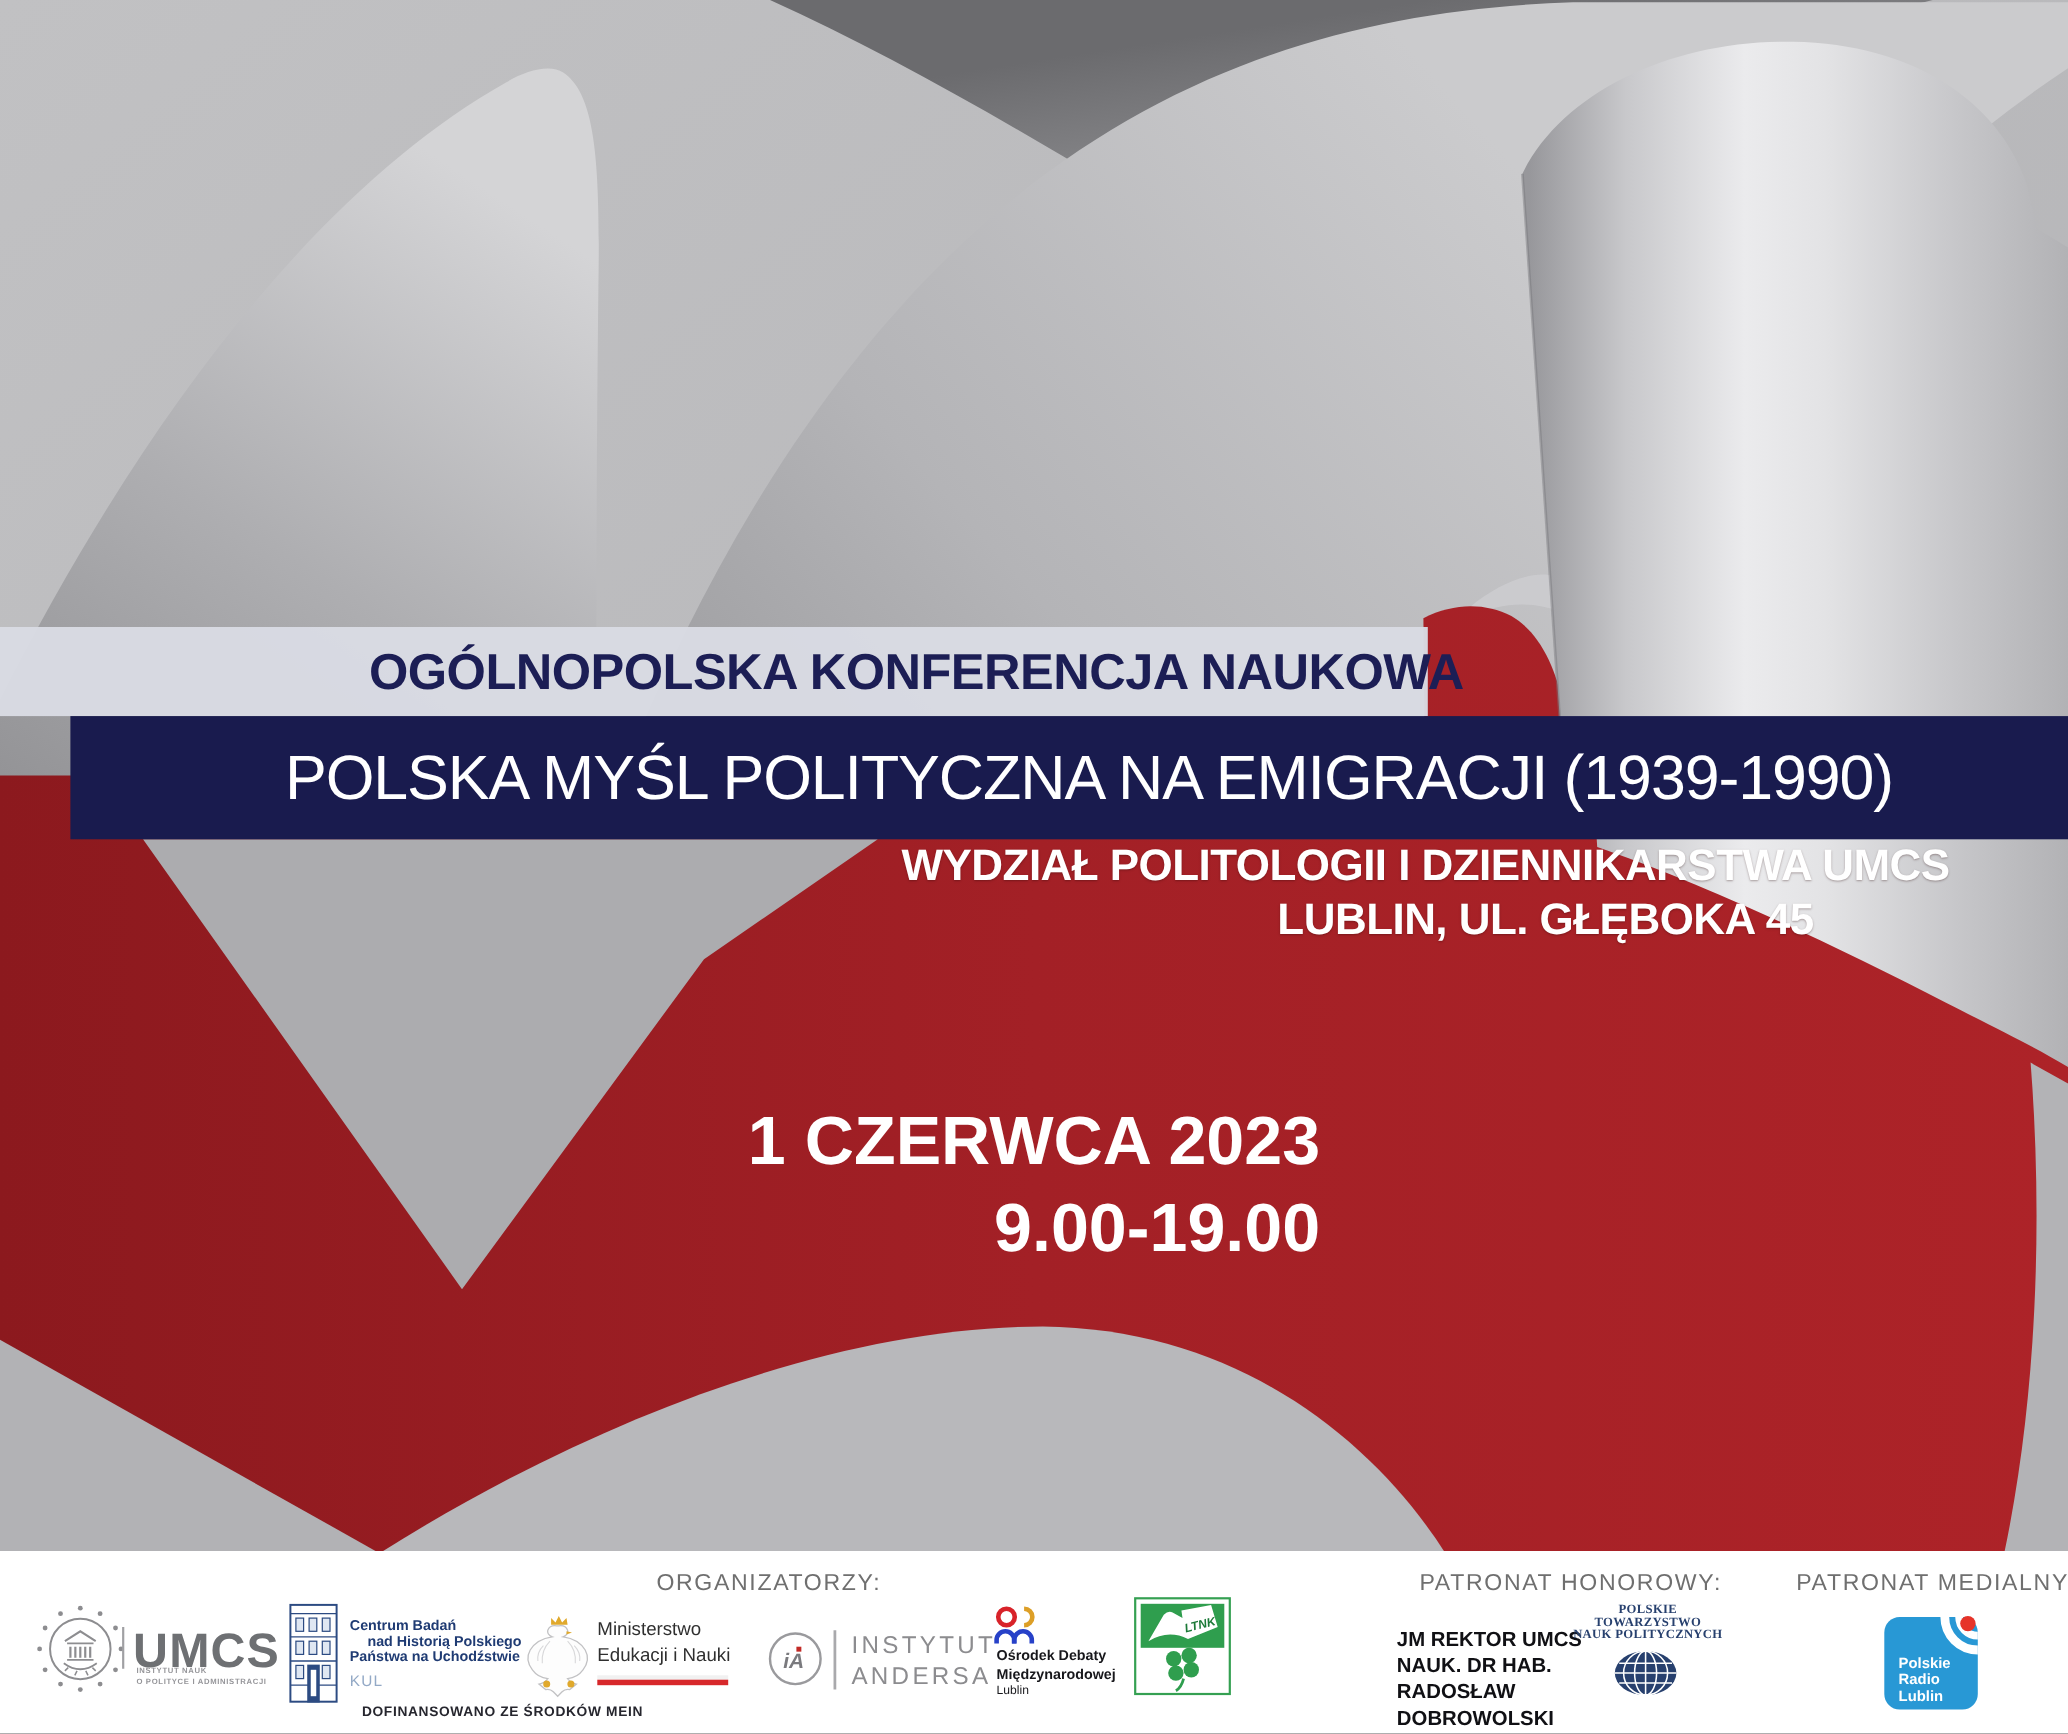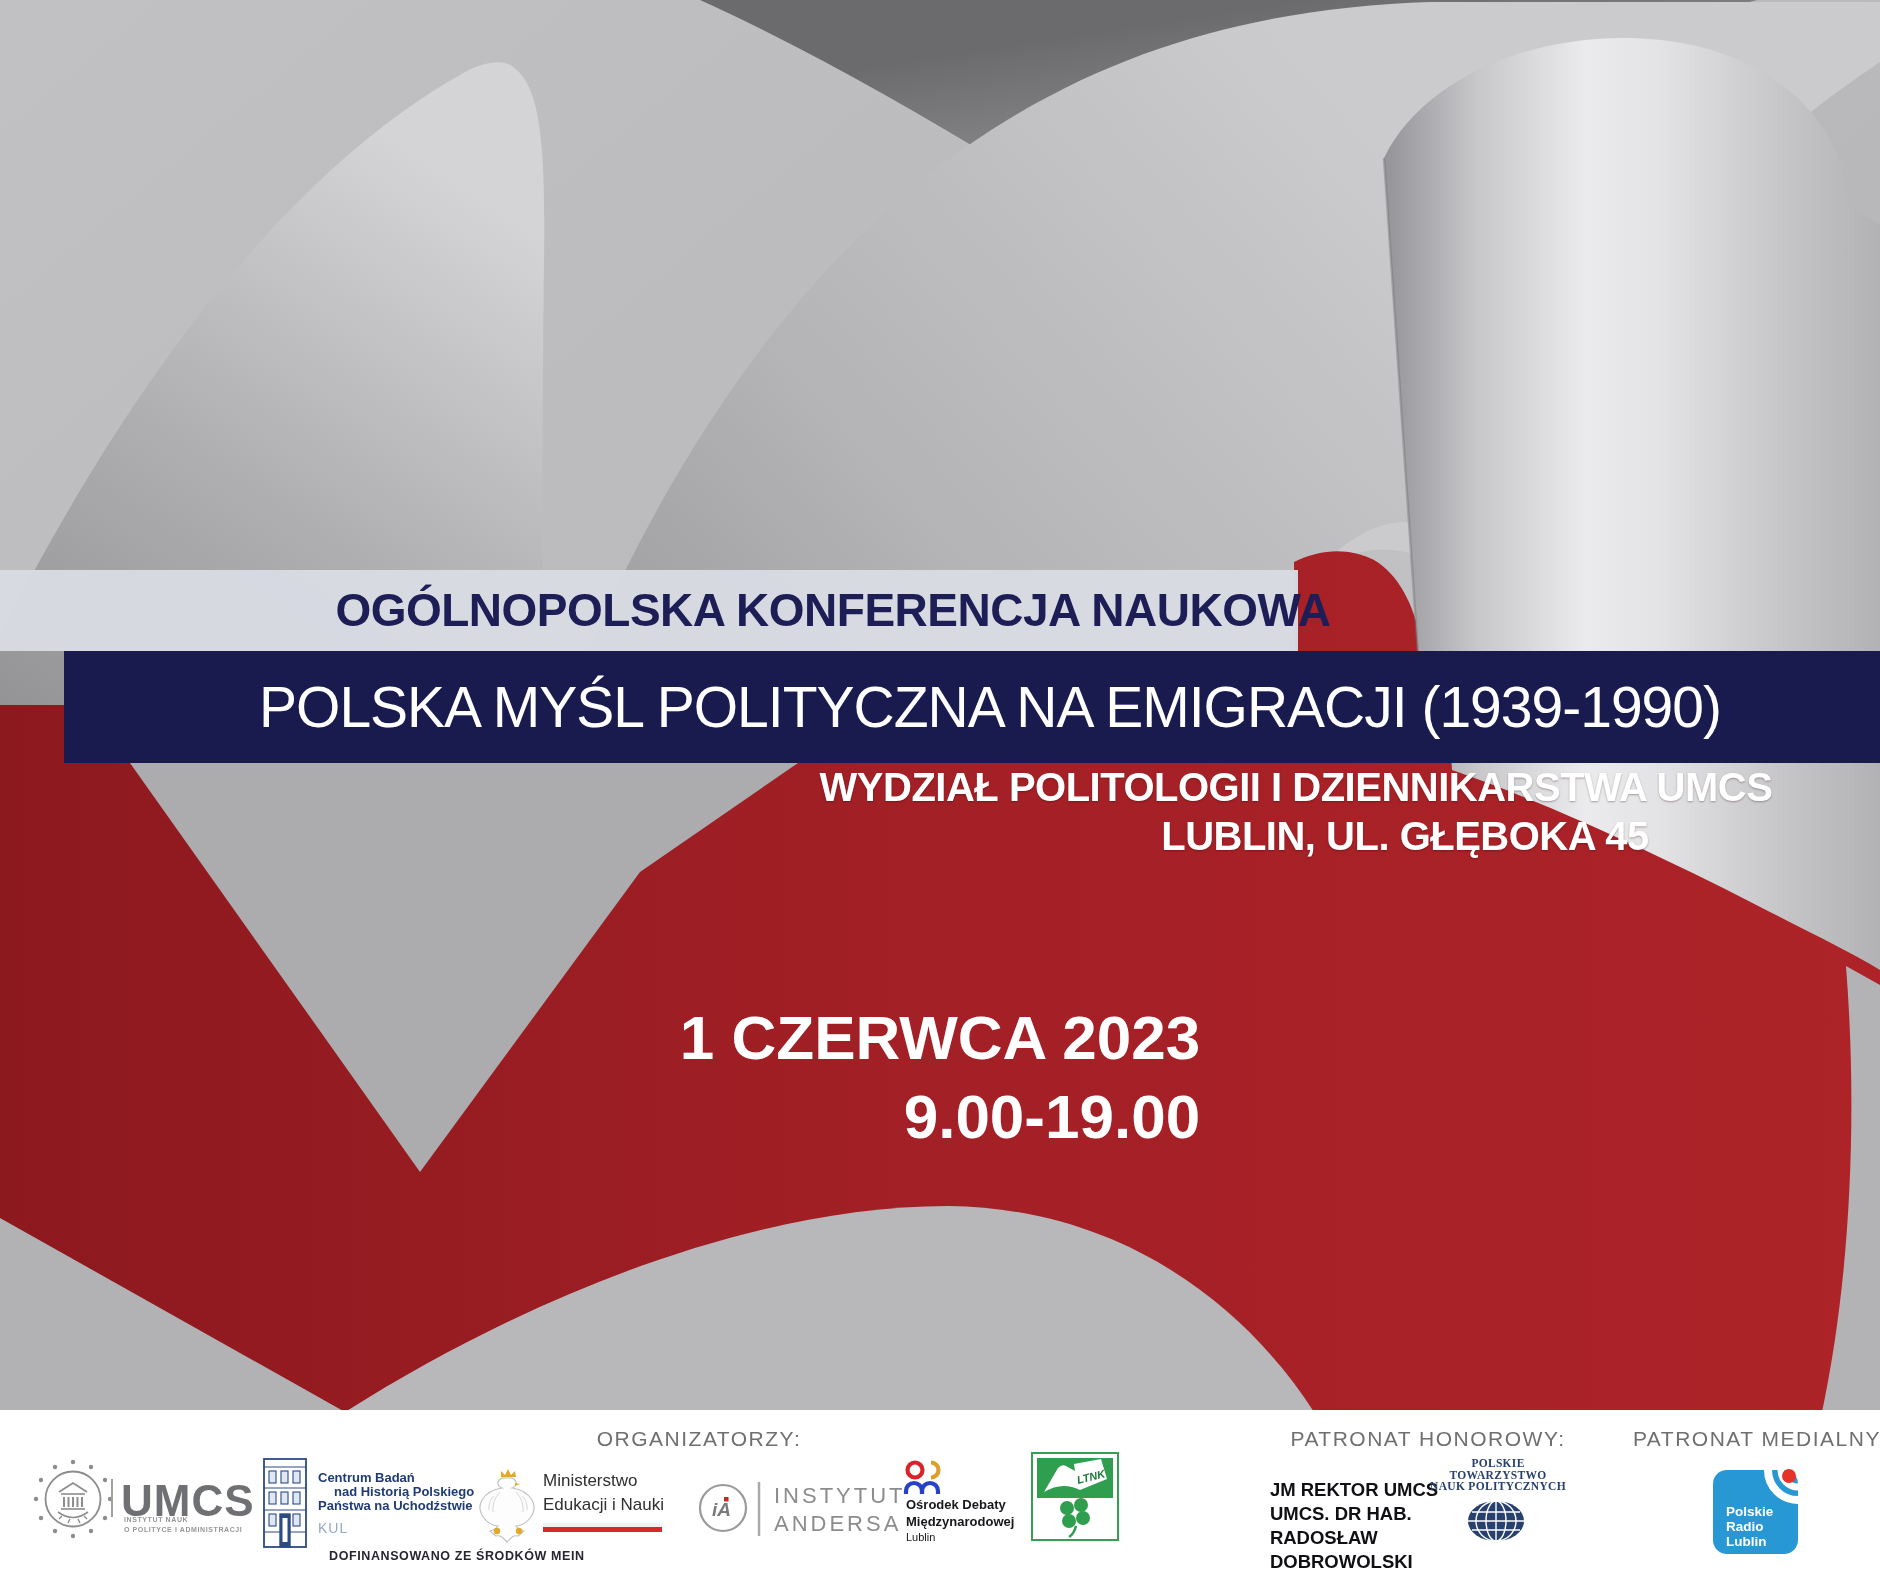--- a/index.html
+++ b/index.html
@@ -276,21 +276,21 @@
 
   <span class="ft anders-line" style="top:1483px;">INSTYTUT</span>
   <span class="ft anders-line" style="top:1511px;">ANDERSA</span>
 
   <span class="ft odm-line" style="top:1497px;">Ośrodek Debaty</span>
   <span class="ft odm-line" style="top:1514px;">Międzynarodowej</span>
   <span class="ft odm-city">Lublin</span>
 
   <div class="ft patron-block">
     <div>JM REKTOR UMCS</div>
-    <div>UMCS. DR HAB.</div>
+    <div>NAUK. DR HAB.</div>
     <div>RADOSŁAW</div>
     <div>DOBROWOLSKI</div>
   </div>
 
   <div class="ft ptnp-block">
     <div>POLSKIE</div>
     <div>TOWARZYSTWO</div>
     <div>NAUK POLITYCZNYCH</div>
   </div>
 

